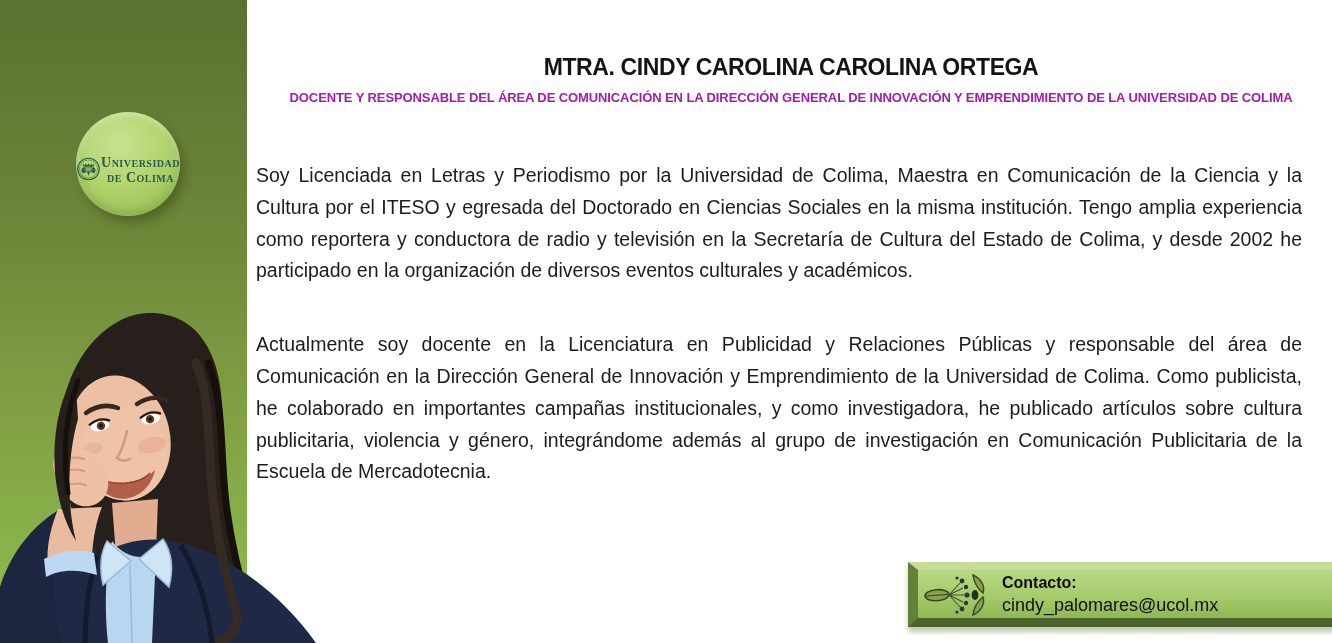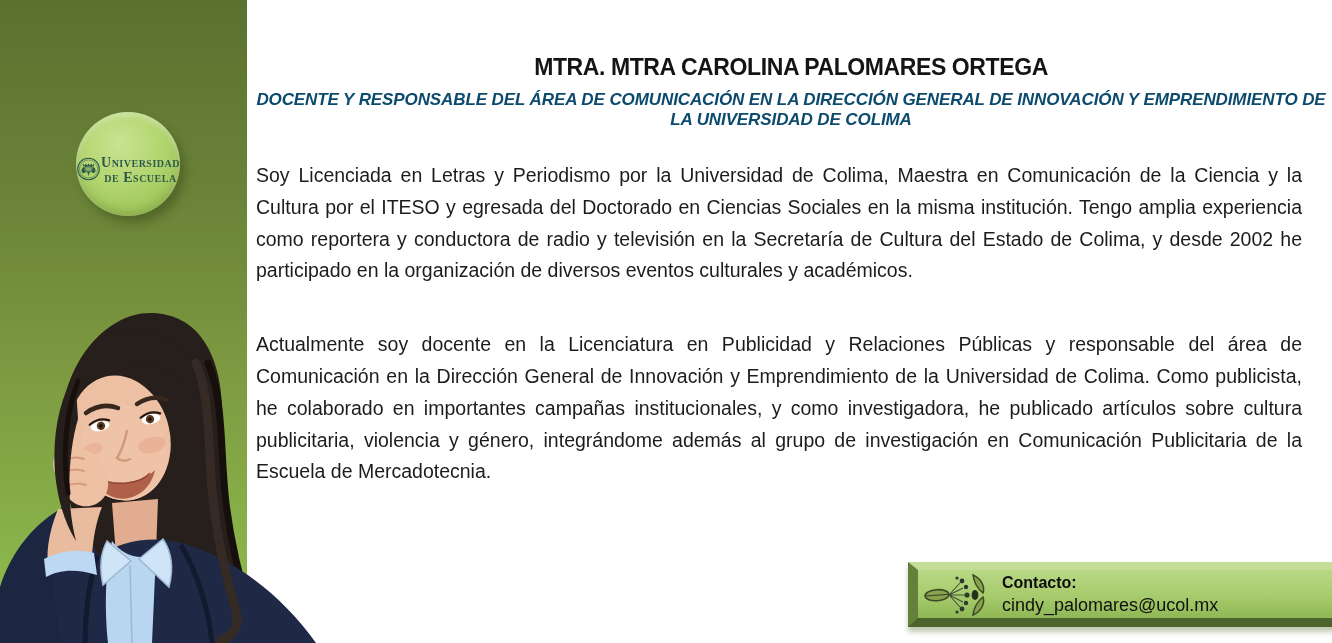--- a/index.html
+++ b/index.html
@@ -31,22 +31,22 @@
   
   .portrait{position:absolute;left:0;top:303px;width:320px;height:340px;}
   
   .header{
     position:absolute;left:250px;top:54px;width:1082px;text-align:center;
   }
   .title{
     font-size:23px;font-weight:700;letter-spacing:-.4px;color:#141414;
   }
   .subtitle{
-    margin-top:9px;font-size:17px;font-style:italic;font-weight:700;
-    letter-spacing:-.1px;color:#0c4a6e;
+    margin-top:9px;font-size:13px;font-weight:700;
+    letter-spacing:-.1px;color:#a21caf;
   }
   
   .bio{
     position:absolute;left:256px;top:160px;width:1046px;
   }
   .bio p{
     margin:0;text-align:justify;
     font-size:19.5px;line-height:31.8px;color:#1c1c1c;
   }
   .bio p + p{margin-top:42px;}
@@ -79,21 +79,21 @@
 
     <path d="M10,10 l2,3 l2,-3 l2,3 l2,-3 l2,3 l2,-3 l2,3 l2,-3 v4 h-16 z" fill="#2d5a4d"></path>
     <rect x="13" y="14" width="10" height="8" fill="none" stroke="#2d5a4d" stroke-width="1.2"></rect>
     <path d="M13,16 h10 M13,18 h10 M13,20 h10" stroke="#2d5a4d" stroke-width="0.7"></path>
     <path d="M12,15 C8,16 7,20 9,23 C11,25 13,24 13,22 Z" fill="#2d5a4d"></path>
     <path d="M24,15 C28,16 29,20 27,23 C25,25 23,24 23,22 Z" fill="#2d5a4d"></path>
     <path d="M16,22 L18,28 L20,22 Z" fill="#2d5a4d"></path>
   </svg>
   <div class="badge-text">
     <div>Universidad</div>
-    <div>de Escuela</div>
+    <div>de Colima</div>
   </div>
 </div>
 
 <svg class="portrait" viewBox="0 0 320 340">
 
   <path d="M62,150 C52,70 102,10 150,10 C202,10 226,58 222,128
            C220,186 234,252 247,296 C254,320 244,336 226,340
            L116,340 C96,284 70,226 62,150 Z" fill="#271f1b"></path>
   <path d="M208,60 C224,96 220,150 226,200 C232,250 244,290 250,310" fill="none" stroke="#160f0c" stroke-width="7" stroke-linecap="round"></path>
 
@@ -154,21 +154,21 @@
 
   <path d="M70,98 C72,44 108,20 148,28 C180,34 198,60 200,96
            C182,68 152,58 130,64 C104,70 84,82 70,98 Z" fill="#271f1b"></path>
   <path d="M75,70 C60,95 52,130 55,170 C58,200 66,222 76,238
            C66,200 68,150 78,116 Z" fill="#271f1b"></path>
   <path d="M78,78 C66,110 62,150 68,190" fill="none" stroke="#160f0c" stroke-width="5" stroke-linecap="round"></path>
   <path d="M196,60 C210,92 208,140 212,186 C216,236 228,280 236,308 C240,324 232,334 220,338" fill="none" stroke="#352a24" stroke-width="9" stroke-linecap="round"></path>
 </svg>
 
 <div class="header">
-  <div class="title">MTRA. MTRA CAROLINA PALOMARES ORTEGA</div>
+  <div class="title">MTRA. CINDY CAROLINA CAROLINA ORTEGA</div>
   <div class="subtitle">DOCENTE Y RESPONSABLE DEL ÁREA DE COMUNICACIÓN EN LA DIRECCIÓN GENERAL DE INNOVACIÓN Y EMPRENDIMIENTO DE LA UNIVERSIDAD DE COLIMA</div>
 </div>
 
 <div class="bio">
   <p>Soy Licenciada en Letras y Periodismo por la Universidad de Colima, Maestra en Comunicación de la Ciencia y la Cultura por el ITESO y egresada del Doctorado en Ciencias Sociales en la misma institución. Tengo amplia experiencia como reportera y conductora de radio y televisión en la Secretaría de Cultura del Estado de Colima, y desde 2002 he participado en la organización de diversos eventos culturales y académicos.</p>
   <p>Actualmente soy docente en la Licenciatura en Publicidad y Relaciones Públicas y responsable del área de Comunicación en la Dirección General de Innovación y Emprendimiento de la Universidad de Colima. Como publicista, he colaborado en importantes campañas institucionales, y como investigadora, he publicado artículos sobre cultura publicitaria, violencia y género, integrándome además al grupo de investigación en Comunicación Publicitaria de la Escuela de Mercadotecnia.</p>
 </div>
 
 <div class="contact-box">
   <svg class="contact-icon" viewBox="0 0 62 46">

